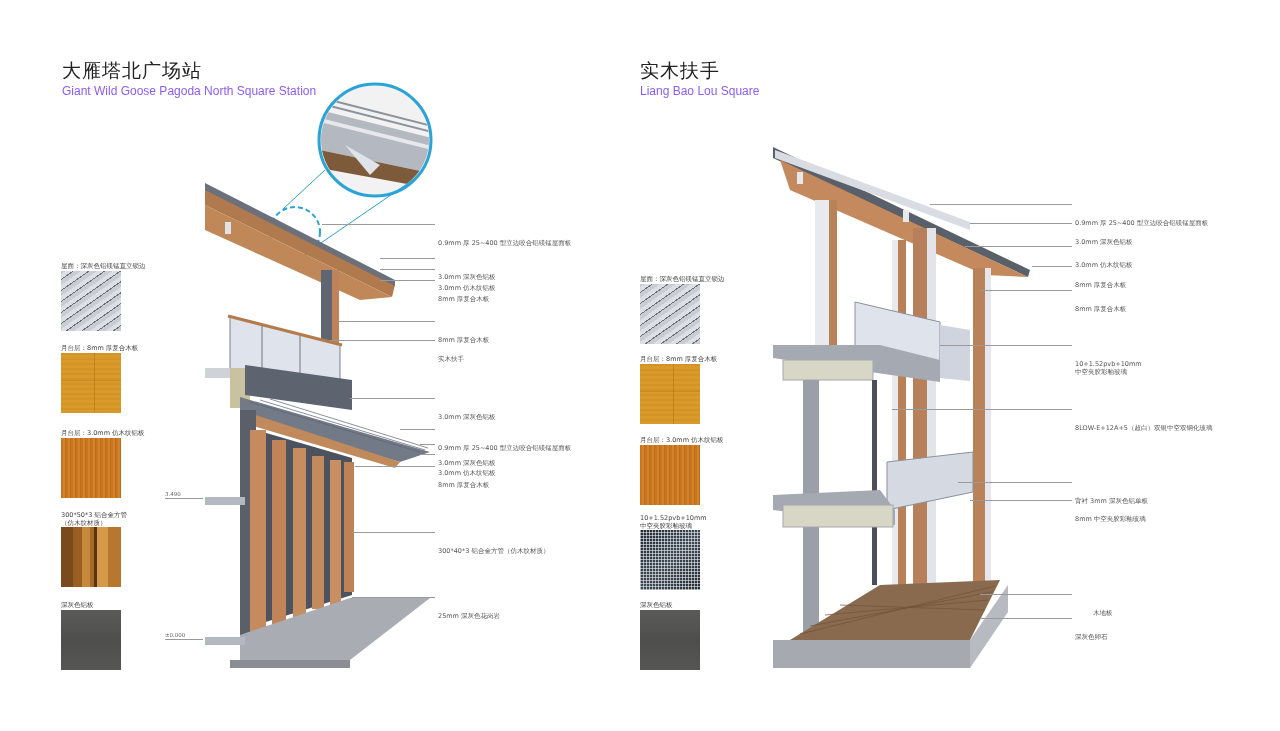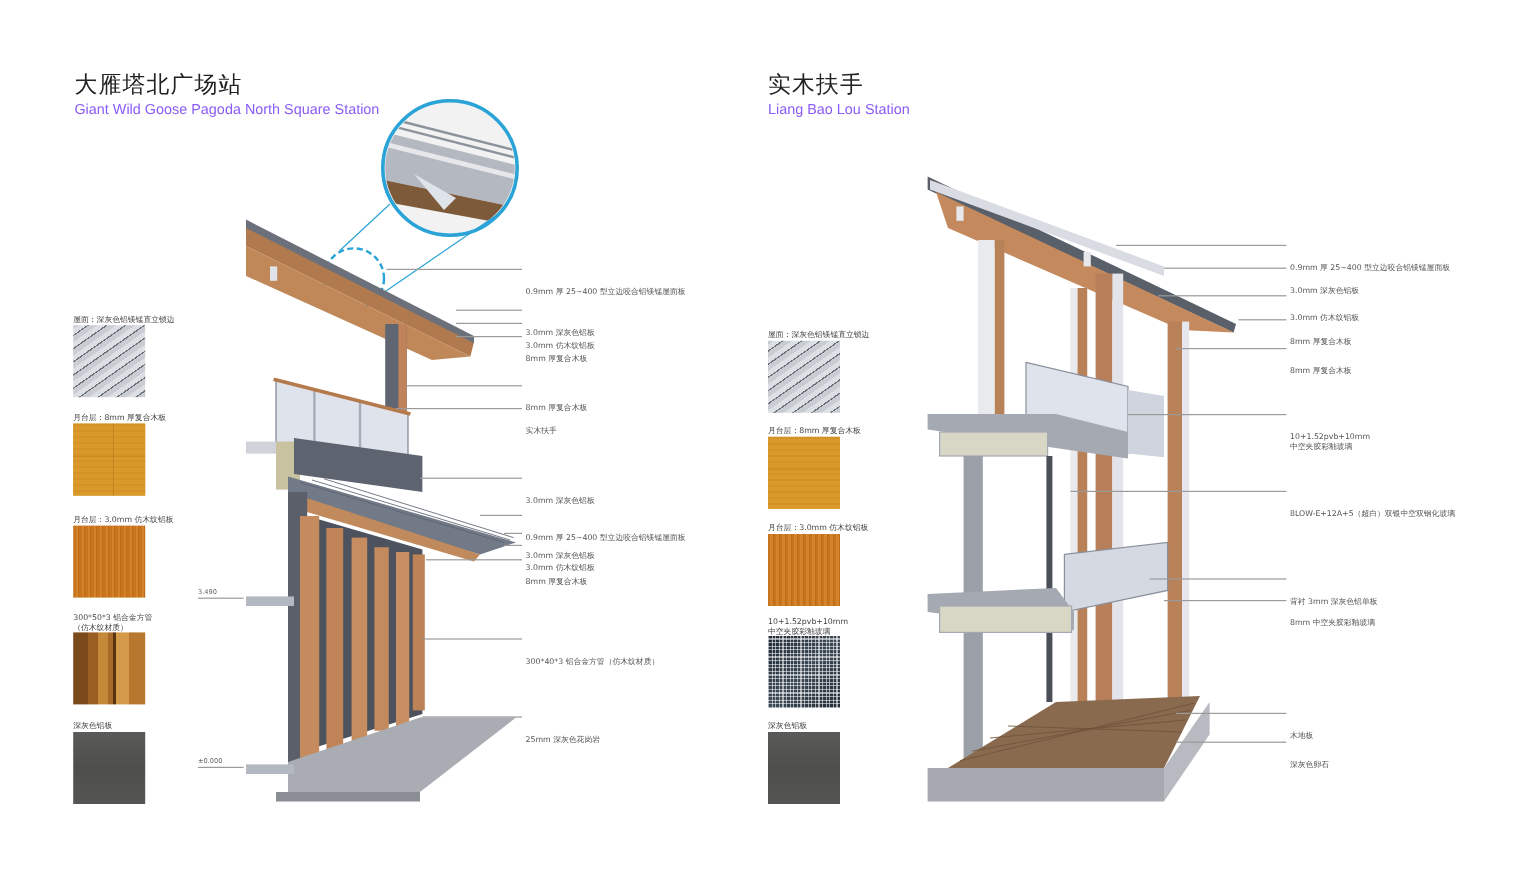--- a/index.html
+++ b/index.html
@@ -172,21 +172,21 @@
 
   <div class="callout" style="left:352px;top:532px;width:83px;"></div>
   <div class="callout-text" style="left:438px;top:528px;">300*40*3 铝合金方管（仿木纹材质）</div>
 
   <div class="callout" style="left:352px;top:597px;width:83px;"></div>
   <div class="callout-text" style="left:438px;top:593px;">25mm 深灰色花岗岩</div>
 </div>
 
 <div class="panel panel-right">
   <div class="title-cn" style="left:0px;">实木扶手</div>
-  <div class="title-en" style="left:0px;">Liang Bao Lou Station</div>
+  <div class="title-en" style="left:0px;">Liang Bao Lou Square</div>
 
   <div class="swatch-label" style="left:0px;top:275px;">屋面：深灰色铝镁锰直立锁边</div>
   <div class="swatch sw-roof" style="left:0px;top:284px;height:60px;"></div>
 
   <div class="swatch-label" style="left:0px;top:355px;">月台层：8mm 厚复合木板</div>
   <div class="swatch sw-wood8" style="left:0px;top:364px;height:60px;"></div>
 
   <div class="swatch-label" style="left:0px;top:436px;">月台层：3.0mm 仿木纹铝板</div>
   <div class="swatch sw-woodal" style="left:0px;top:445px;height:60px;"></div>
 
@@ -261,17 +261,17 @@
   <div class="callout" style="left:252px;top:409px;width:180px;"></div>
   <div class="callout-text" style="left:435px;top:405px;">8LOW-E+12A+5（超白）双银中空双钢化玻璃</div>
 
   <div class="callout" style="left:318px;top:482px;width:114px;"></div>
   <div class="callout-text" style="left:435px;top:478px;">背衬 3mm 深灰色铝单板</div>
 
   <div class="callout" style="left:330px;top:500px;width:102px;"></div>
   <div class="callout-text" style="left:435px;top:496px;">8mm 中空夹胶彩釉玻璃</div>
 
   <div class="callout" style="left:340px;top:594px;width:92px;"></div>
-  <div class="callout-text" style="left:435px;top:590px;">木地板</div>
+  <div class="callout-text" style="left:453px;top:590px;">木地板</div>
 
   <div class="callout" style="left:340px;top:618px;width:92px;"></div>
   <div class="callout-text" style="left:435px;top:614px;">深灰色卵石</div>
 </div>
 
 </body></html>

